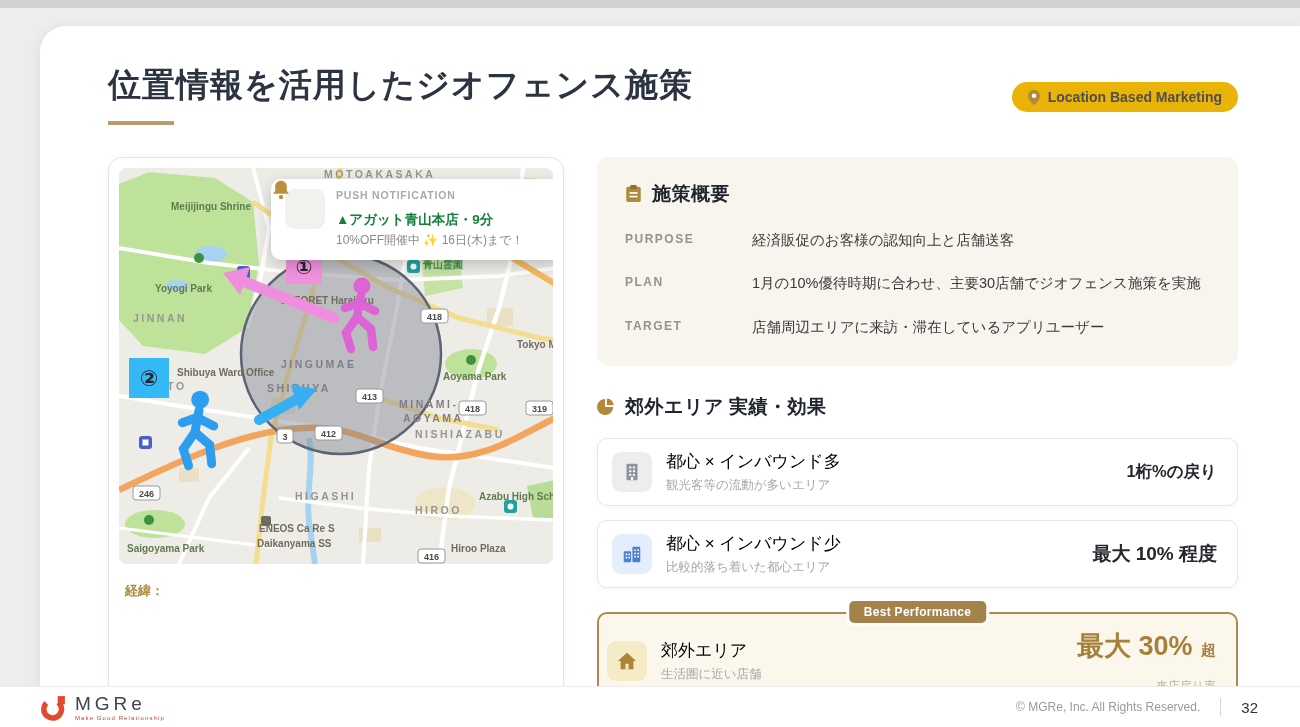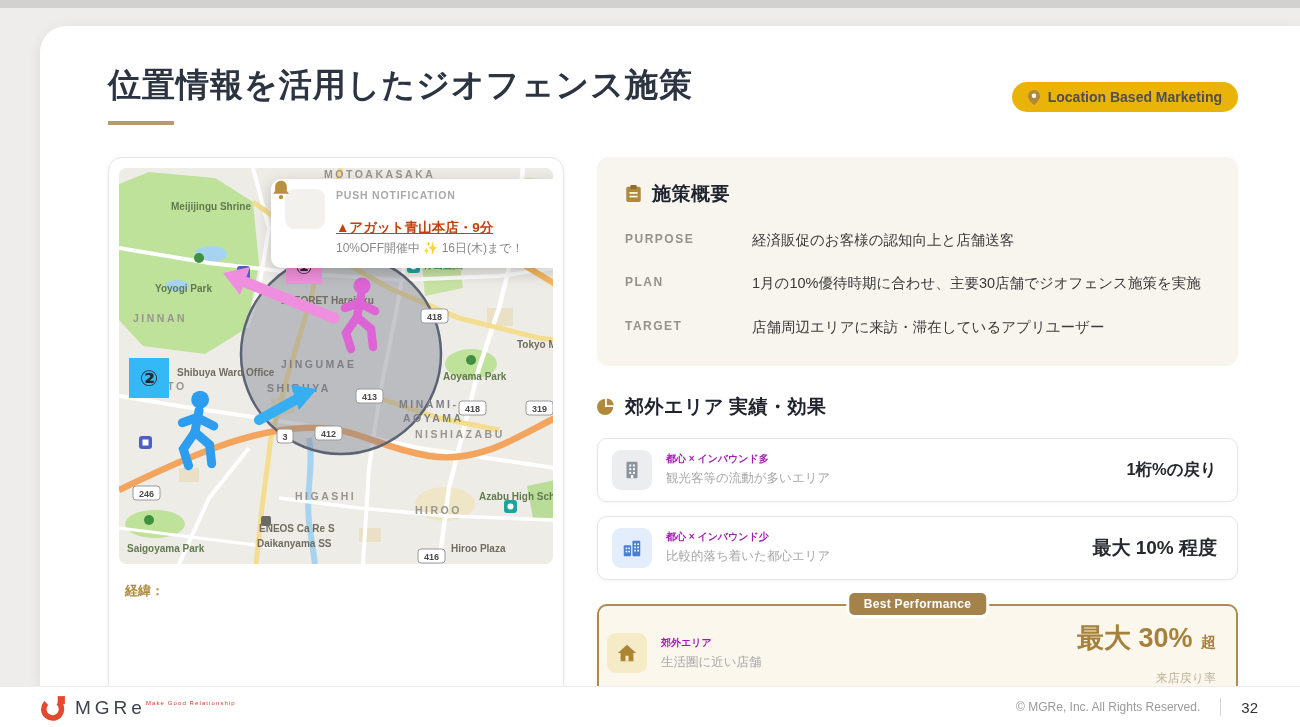--- a/index.html
+++ b/index.html
@@ -37,21 +37,21 @@
   }
   .map-box{position:relative;height:396px;border-radius:8px;overflow:hidden;background:#edece7;}
   .map-box svg{position:absolute;left:0;top:0;}
   
   .notif{
     position:absolute;left:152px;top:11px;width:266px;background:#fff;border-radius:10px;
     box-shadow:0 5px 16px rgba(0,0,0,.20);padding:10px 12px 11px 14px;display:flex;gap:11px;
   }
   .notif-icon-box{width:40px;height:40px;border-radius:9px;background:#f3f1ed;display:flex;align-items:center;justify-content:center;flex:0 0 40px;}
   .notif-label{font-size:10.5px;font-weight:bold;color:#a9a9a9;letter-spacing:.8px;}
-  .notif-title{font-size:13.5px;font-weight:bold;color:#c2410c;margin-top:18px;text-decoration:underline;}
+  .notif-title{font-size:13.5px;font-weight:bold;color:#15803d;margin-top:10px;}
   .notif-sub{font-size:12px;color:#8a8a8a;margin-top:3px;}
   .notif-sub .spark{color:#d9a93c;}
   
   .map-note{display:flex;gap:10px;padding:18px 6px 10px 6px;}
   .note-label{color:#b0893f;font-weight:bold;font-size:13px;white-space:nowrap;}
   .note-text{color:#8b8b8b;font-size:12.5px;line-height:1.7;}
   
   .right-col{flex:1;min-width:0;}
   .overview-panel{background:#f8f5ee;border-radius:12px;padding:24px 28px 16px 28px;}
   .panel-head{display:flex;align-items:center;gap:10px;}
@@ -68,41 +68,41 @@
   .rcard{
     position:relative;display:flex;align-items:center;gap:14px;background:#fff;
     border:1px solid #e8e6e2;border-radius:10px;padding:11px 20px 11px 14px;
     box-shadow:0 1px 4px rgba(0,0,0,.04);
   }
   .icon-box{width:40px;height:40px;border-radius:9px;display:flex;align-items:center;justify-content:center;flex:0 0 40px;}
   .icon-gray{background:#ecedef;}
   .icon-blue{background:#e3edfb;}
   .icon-gold{background:#f5ebc6;}
   .rc-text{min-width:0;}
-  .rc-title{font-size:10px;font-weight:bold;color:#a21caf;}
+  .rc-title{font-size:17px;font-weight:normal;color:#000000;}
   .rc-sub{font-size:12.5px;color:#a7a7a7;margin-top:4px;}
   .rc-value{margin-left:auto;font-size:16.5px;font-weight:bold;color:#26282e;white-space:nowrap;}
   .rcard.c2 .rc-value{font-size:19px;}
   .rcard.best{border:2px solid #ad8b50;background:#fbf7ed;margin-top:10px;padding:14px 20px 14px 8px;}
   .best-badge{
     position:absolute;top:-13px;left:50%;transform:translateX(-50%);
     background:#a3824c;color:#fff;font-size:12px;font-weight:bold;
     padding:4px 15px;border-radius:5px;box-shadow:0 0 0 3px #fff;letter-spacing:.3px;white-space:nowrap;
   }
   .best-value{margin-left:auto;text-align:right;}
   .bv-main{font-size:27px;font-weight:bold;color:#a5813c;}
   .bv-suffix{font-size:15px;font-weight:bold;color:#a5813c;margin-left:4px;}
   .bv-cap{font-size:12px;color:#bdb49c;margin-top:14px;}
   
   .footer{
     position:absolute;left:0;right:0;bottom:0;height:41px;background:#fff;border-top:1px solid #ececec;
     display:flex;align-items:center;padding:0 42px 0 40px;box-sizing:border-box;
   }
   .logo{display:flex;align-items:center;gap:8px;}
-  .logo-texts{display:flex;line-height:1;}
+  .logo-texts{display:flex;flex-direction:column;line-height:1;}
   .logo-word{font-size:19px;color:#3f434b;letter-spacing:4px;font-weight:500;}
   .logo-tag{font-size:6px;color:#d23b2a;letter-spacing:1.1px;margin-top:2px;}
   .footer-right{margin-left:auto;display:flex;align-items:center;gap:20px;}
   .copyright{font-size:12px;color:#9a9a9a;}
   .v-divider{width:1px;height:18px;background:#d5d5d5;}
   .page-num{font-size:15px;color:#333;font-weight:500;}
   
   .d{font:600 10.5px "Liberation Sans",sans-serif;fill:#98958e;letter-spacing:2.5px;}
   .dc{fill:#7f7e88;}
   .p{font:600 10px "Liberation Sans",sans-serif;fill:#6f6c60;}

